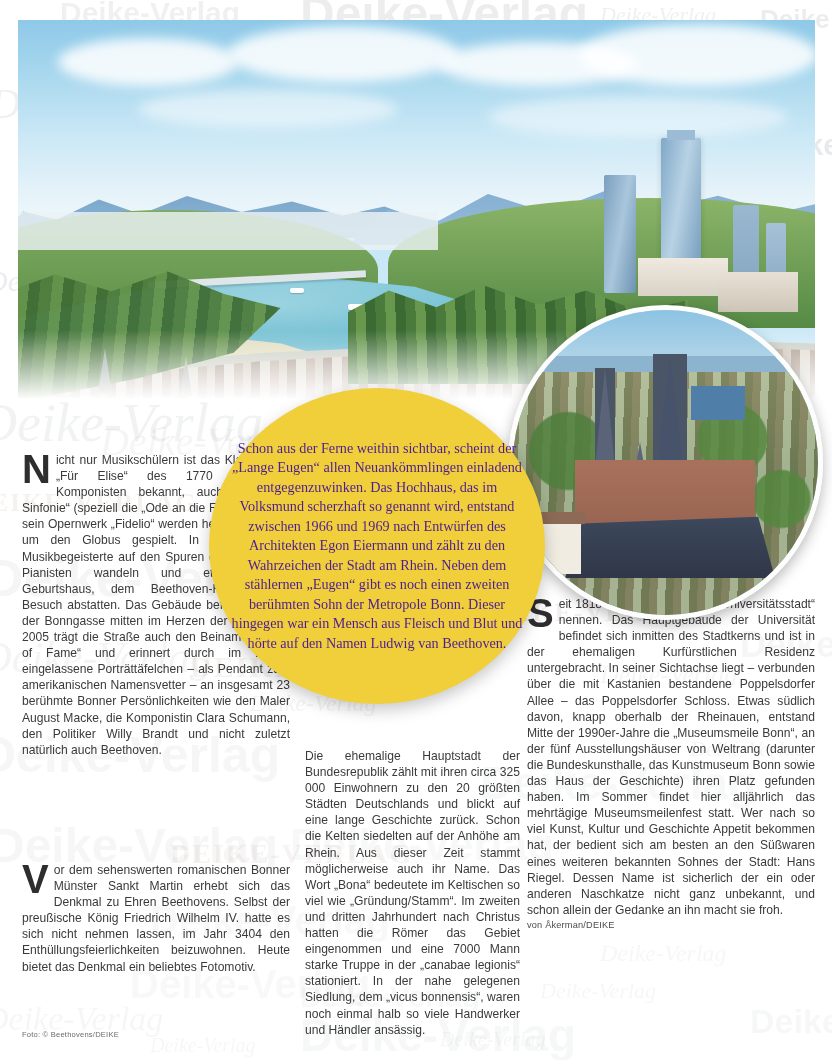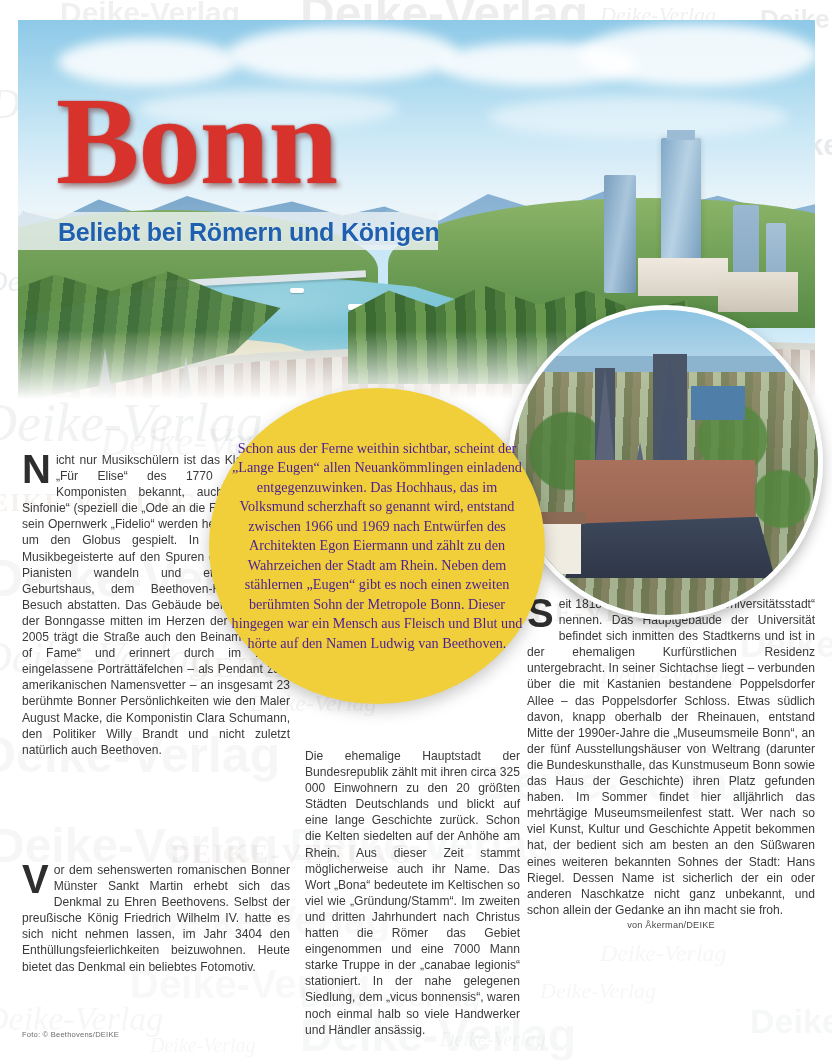--- a/index.html
+++ b/index.html
@@ -171,21 +171,21 @@
          font-family:"Liberation Sans",sans-serif;}
   .col p:last-child{margin-bottom:12px;}
   .dropcap::first-letter{
     float:left;font-size:40px;line-height:31px;font-weight:bold;
     padding:2px 5px 0 0;color:#2e2e2e;font-family:"Liberation Sans",sans-serif;
   }
   .col-left{left:22px;top:452px;width:268px;}
   .col-left .blk2{position:absolute;left:0;top:410px;width:268px;}
   .col-mid{left:305px;top:748px;width:215px;}
   .col-right{left:527px;top:596px;width:288px;}
-  .byline{text-align:center;font-size:9.2px;color:#4a4a4a;margin-top:-9px;letter-spacing:.2px;}
+  .byline{text-align:left;font-size:9.2px;color:#4a4a4a;margin-top:-9px;letter-spacing:.2px;}
 
   .photo-credit{
     position:absolute;left:22px;top:1030px;z-index:10;
     font-size:7.6px;color:#6b6b6b;letter-spacing:.2px;
   }
 </style>
 </head>
 <body>
 
 <div class="wm-layer">
@@ -266,23 +266,21 @@
     <div class="tower eugen"></div>
     <div class="tower s3"></div>
     <div class="tower s4"></div>
     <div class="block b1"></div>
     <div class="block b2"></div>
     <div class="church-sp"></div>
     <div class="church-sp2"></div>
   </div>
   <div class="hero-fade"></div>
 
-  <div class="title">Bonn</div>
   <div class="subtitle-band"></div>
-  <div class="subtitle">Beliebt bei Römern und Königen</div>
 
   <div class="round-photo">
     <div class="rp-sky"></div>
     <div class="rp-far"></div>
     <div class="rp-city"></div>
     <div class="rp-green"></div>
     <div class="rp-modern"></div>
     <div class="rp-spire left"></div>
     <div class="rp-spire main"></div>
     <div class="rp-t2"></div>

